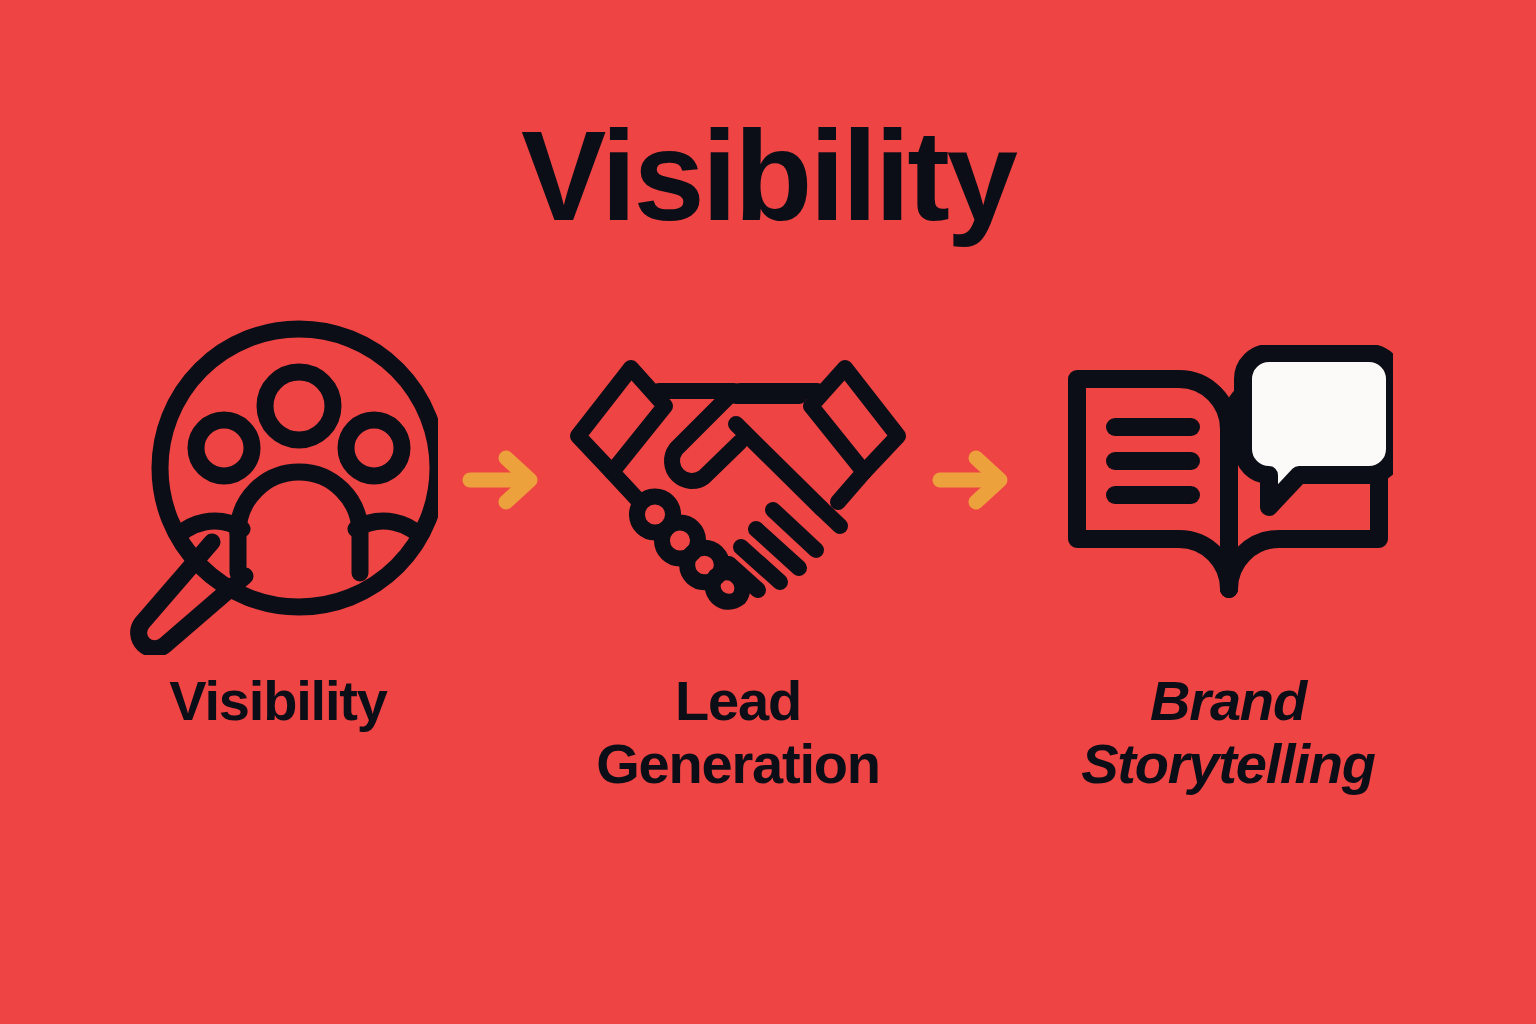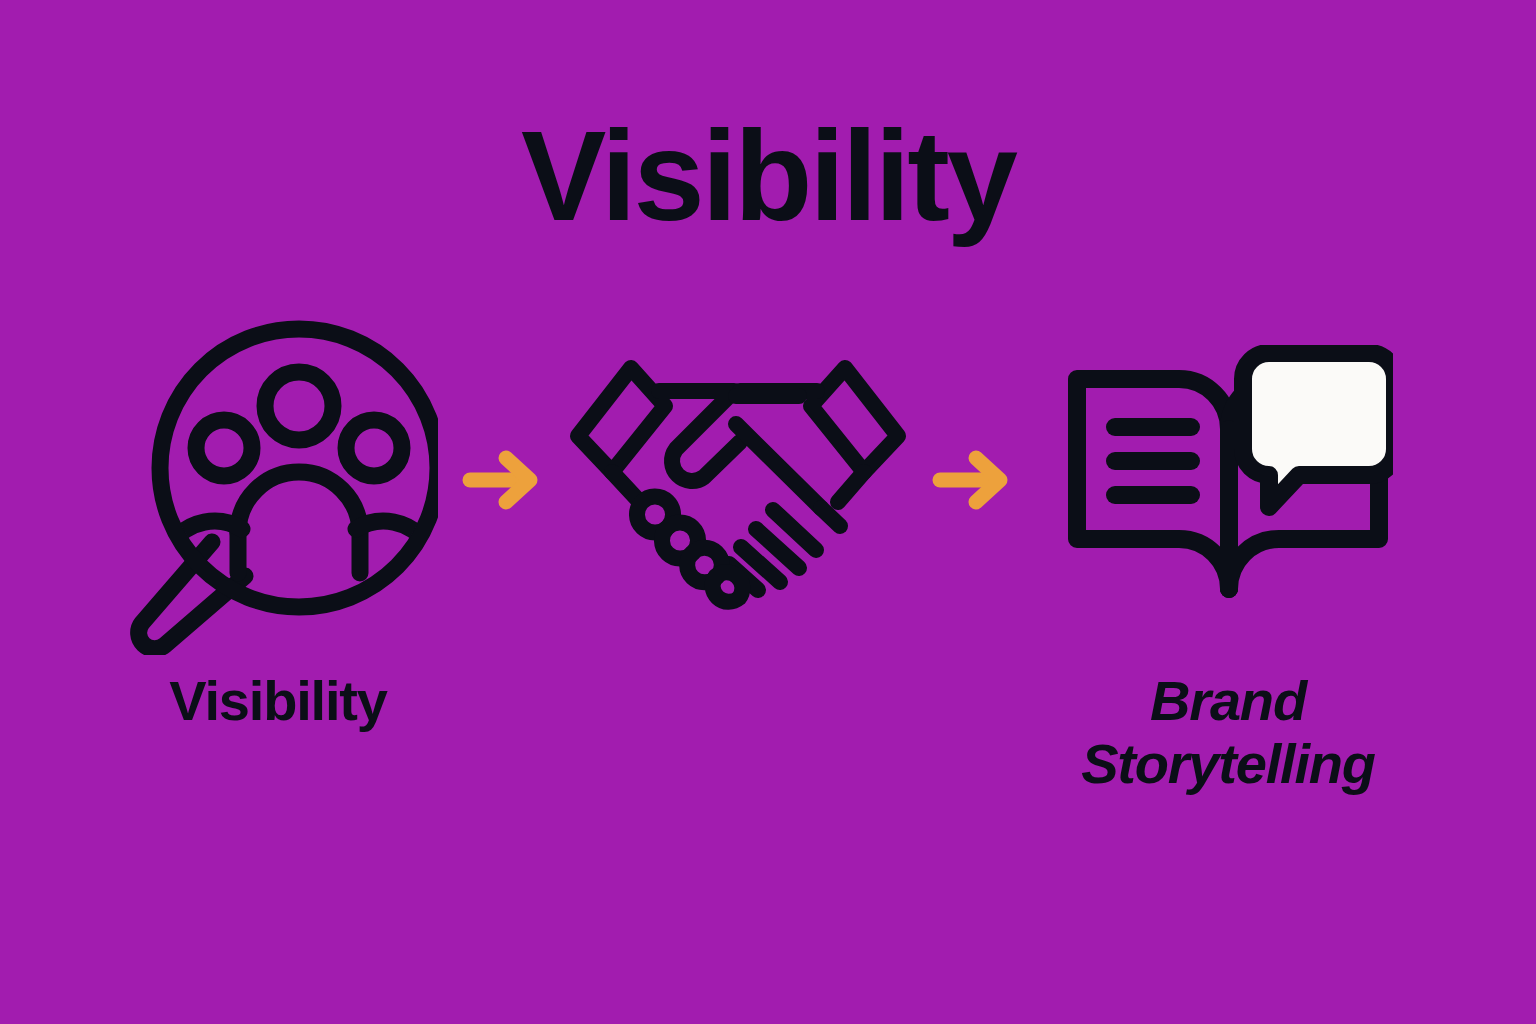--- a/index.html
+++ b/index.html
@@ -14,21 +14,21 @@
     font-family: "Liberation Sans", sans-serif;
     overflow: hidden;
     position: relative;
   }
 
   #page {
     position: absolute;
     left: 0; top: 0;
     width: 1536px;
     height: 1024px;
-    background: #a21caf;
+    background: #ef4444;
   }
 
   
   .title {
     position: absolute;
     left: 0;
     top: 112px;
     width: 1536px;
     text-align: center;
     font-family: "Liberation Sans", sans-serif;
@@ -176,20 +176,22 @@
             <path d="M173 197 L212 232"></path>
             <path d="M161 214 L190 240"></path>
 
             <path d="M74 152 a18 18 0 0 1 26 25 a18 18 0 0 1 -26 -25 Z"></path>
             <path d="M99 178 a18 18 0 0 1 26 25 a18 18 0 0 1 -26 -25 Z"></path>
             <path d="M124 203 a17 17 0 0 1 25 24 a17 17 0 0 1 -25 -24 Z"></path>
             <path d="M148 226 a16 16 0 0 1 23 22 a16 16 0 0 1 -23 -22 Z"></path>
           </g>
         </svg>
       </div>
+      <div class="step-label">Lead
+Generation</div>
     </div>
 
     <div class="arrow-box">
       <svg width="90" height="70" viewBox="0 0 90 70" aria-hidden="true">
         <g fill="none" stroke="#eda13c" stroke-width="15" stroke-linecap="round" stroke-linejoin="round">
           <path d="M12 35 L62 35"></path>
           <path d="M48 13 L72 35 L48 57"></path>
         </g>
       </svg>
     </div>

